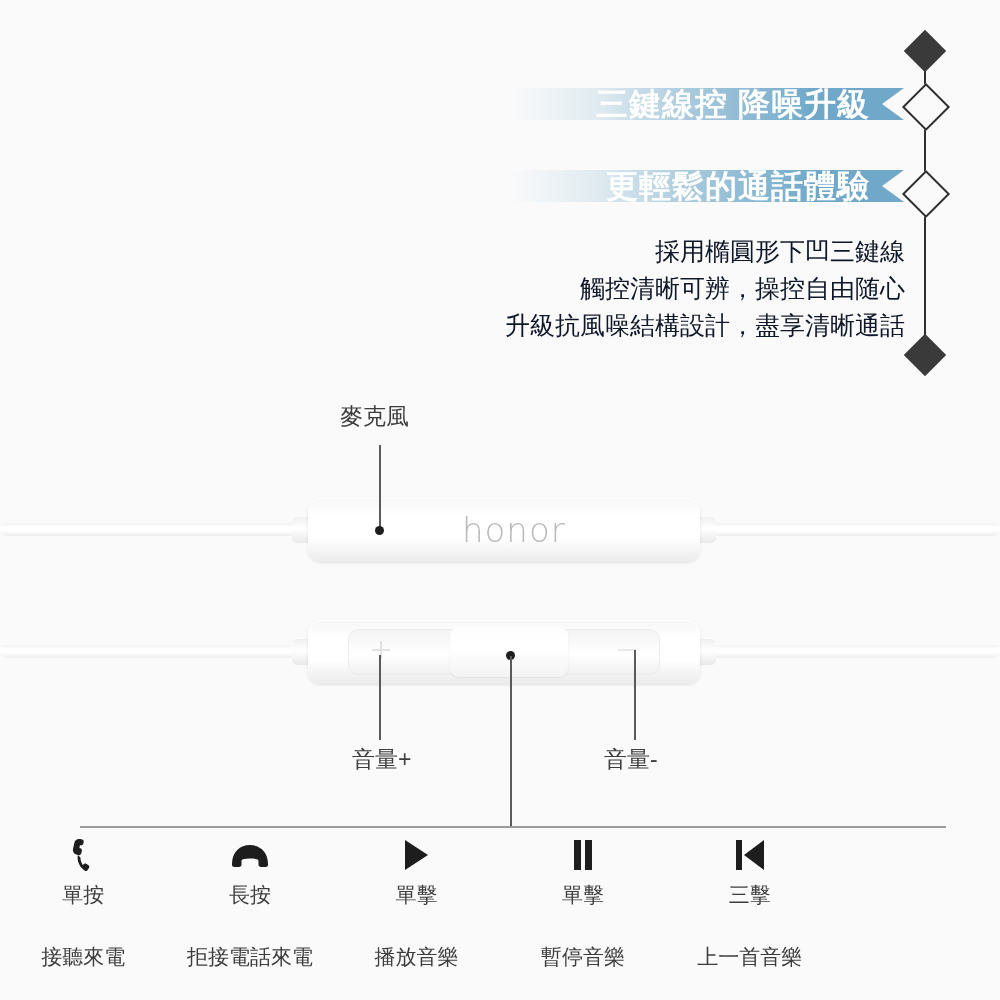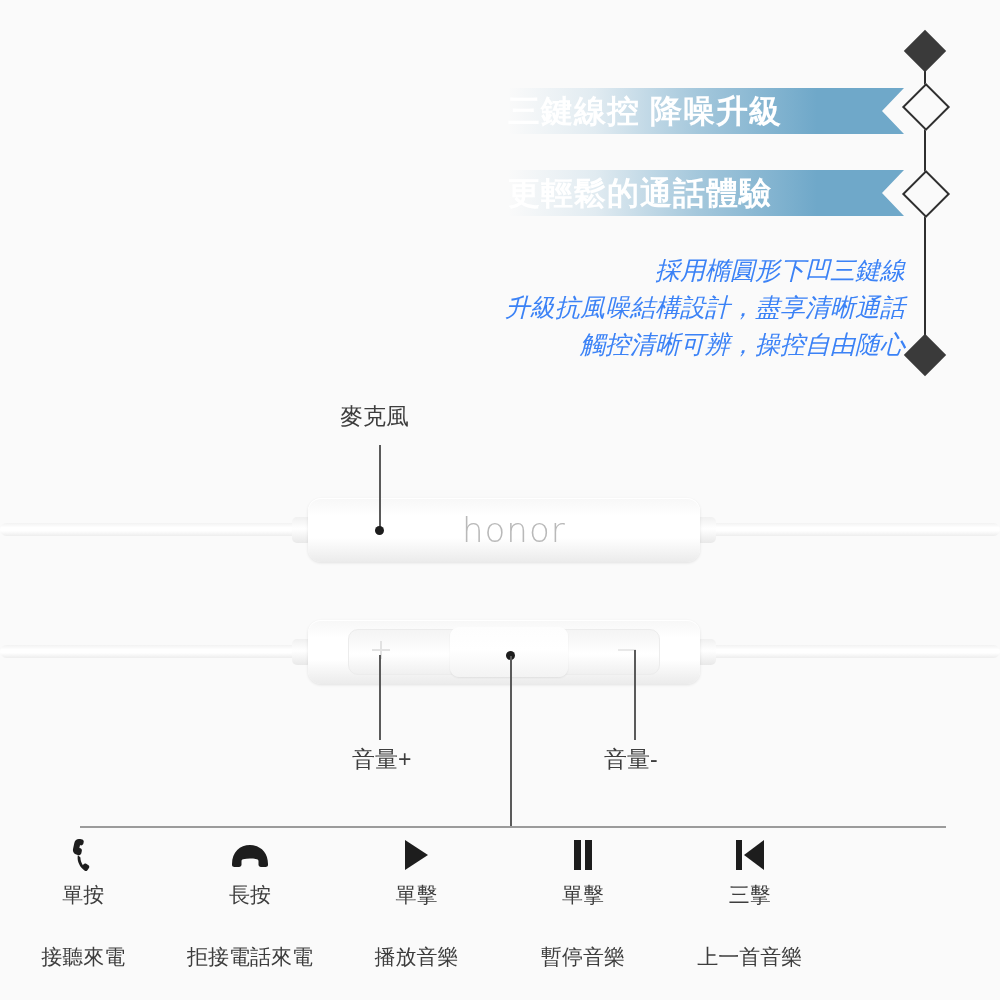--- a/index.html
+++ b/index.html
@@ -22,47 +22,46 @@
   .dia.filled{background:#3a3a3a;}
   .dia.hollow{background:#fafafa;border:2px solid #2f2f2f;}
   #dia-top{left:910px;top:36px;}
   #dia-h1{left:909px;top:90px;}
   #dia-h2{left:909px;top:177px;}
   #dia-bot{left:910px;top:340px;}
 
   
   .banner{
     position:absolute;
-    height:46px;
-    display:flex;align-items:center;justify-content:flex-start;
+    height:32px;
+    display:flex;align-items:center;justify-content:flex-end;
     background:linear-gradient(to right,rgba(111,168,201,0) 0%,rgba(111,168,201,0.18) 22%,rgba(111,168,201,0.62) 48%,#6fa8c9 78%,#6fa8c9 100%);
     -webkit-clip-path:polygon(0 0, 100% 0, 100% 0, calc(100% - 22px) 50%, 100% 100%, 100% 100%, 0 100%);
     clip-path:polygon(0 0, 100% 0, 100% 0, calc(100% - 22px) 50%, 100% 100%, 100% 100%, 0 100%);
   }
   .banner span{
     color:#ffffff;
     font-size:32px;
     font-weight:bold;
     letter-spacing:1px;
     padding-right:34px;
     white-space:nowrap;
     line-height:1;
   }
   #banner-1{left:508px;top:88px;width:396px;}
   #banner-2{left:508px;top:170px;width:396px;}
 
   
   .copy{
-    position:absolute;left:300px;top:252px;width:605px;
+    position:absolute;left:300px;top:233px;width:605px;
     text-align:right;
     font-size:25px;
     line-height:37px;
-    color:#3b82f6;
+    color:#0f172a;
     white-space:nowrap;
-    font-style:italic;
   }
   .copy div{white-space:nowrap;}
 
   
   .cable{
     position:absolute;height:13px;
     background:linear-gradient(to bottom,#f2f2f2 0%,#ffffff 35%,#ffffff 60%,#ededed 100%);
     border-radius:7px;
   }
   .collar{
@@ -180,22 +179,22 @@
 
   <div class="banner" id="banner-1">
     <span>三鍵線控 降噪升級</span>
   </div>
   <div class="banner" id="banner-2">
     <span>更輕鬆的通話體驗</span>
   </div>
 
   <div class="copy">
     <div>採用橢圓形下凹三鍵線</div>
+    <div>觸控清晰可辨，操控自由随心</div>
     <div>升級抗風噪結構設計，盡享清晰通話</div>
-    <div>觸控清晰可辨，操控自由随心</div>
   </div>
 
   <div class="cable" id="cable1-l"></div>
   <div class="cable" id="cable1-r"></div>
   <div class="collar" id="collar1-l"></div>
   <div class="collar" id="collar1-r"></div>
   <div class="module" id="mod1"></div>
   <div class="honor">honor</div>
 
   <div class="calloutlbl" id="mic-label">麥克風</div>

